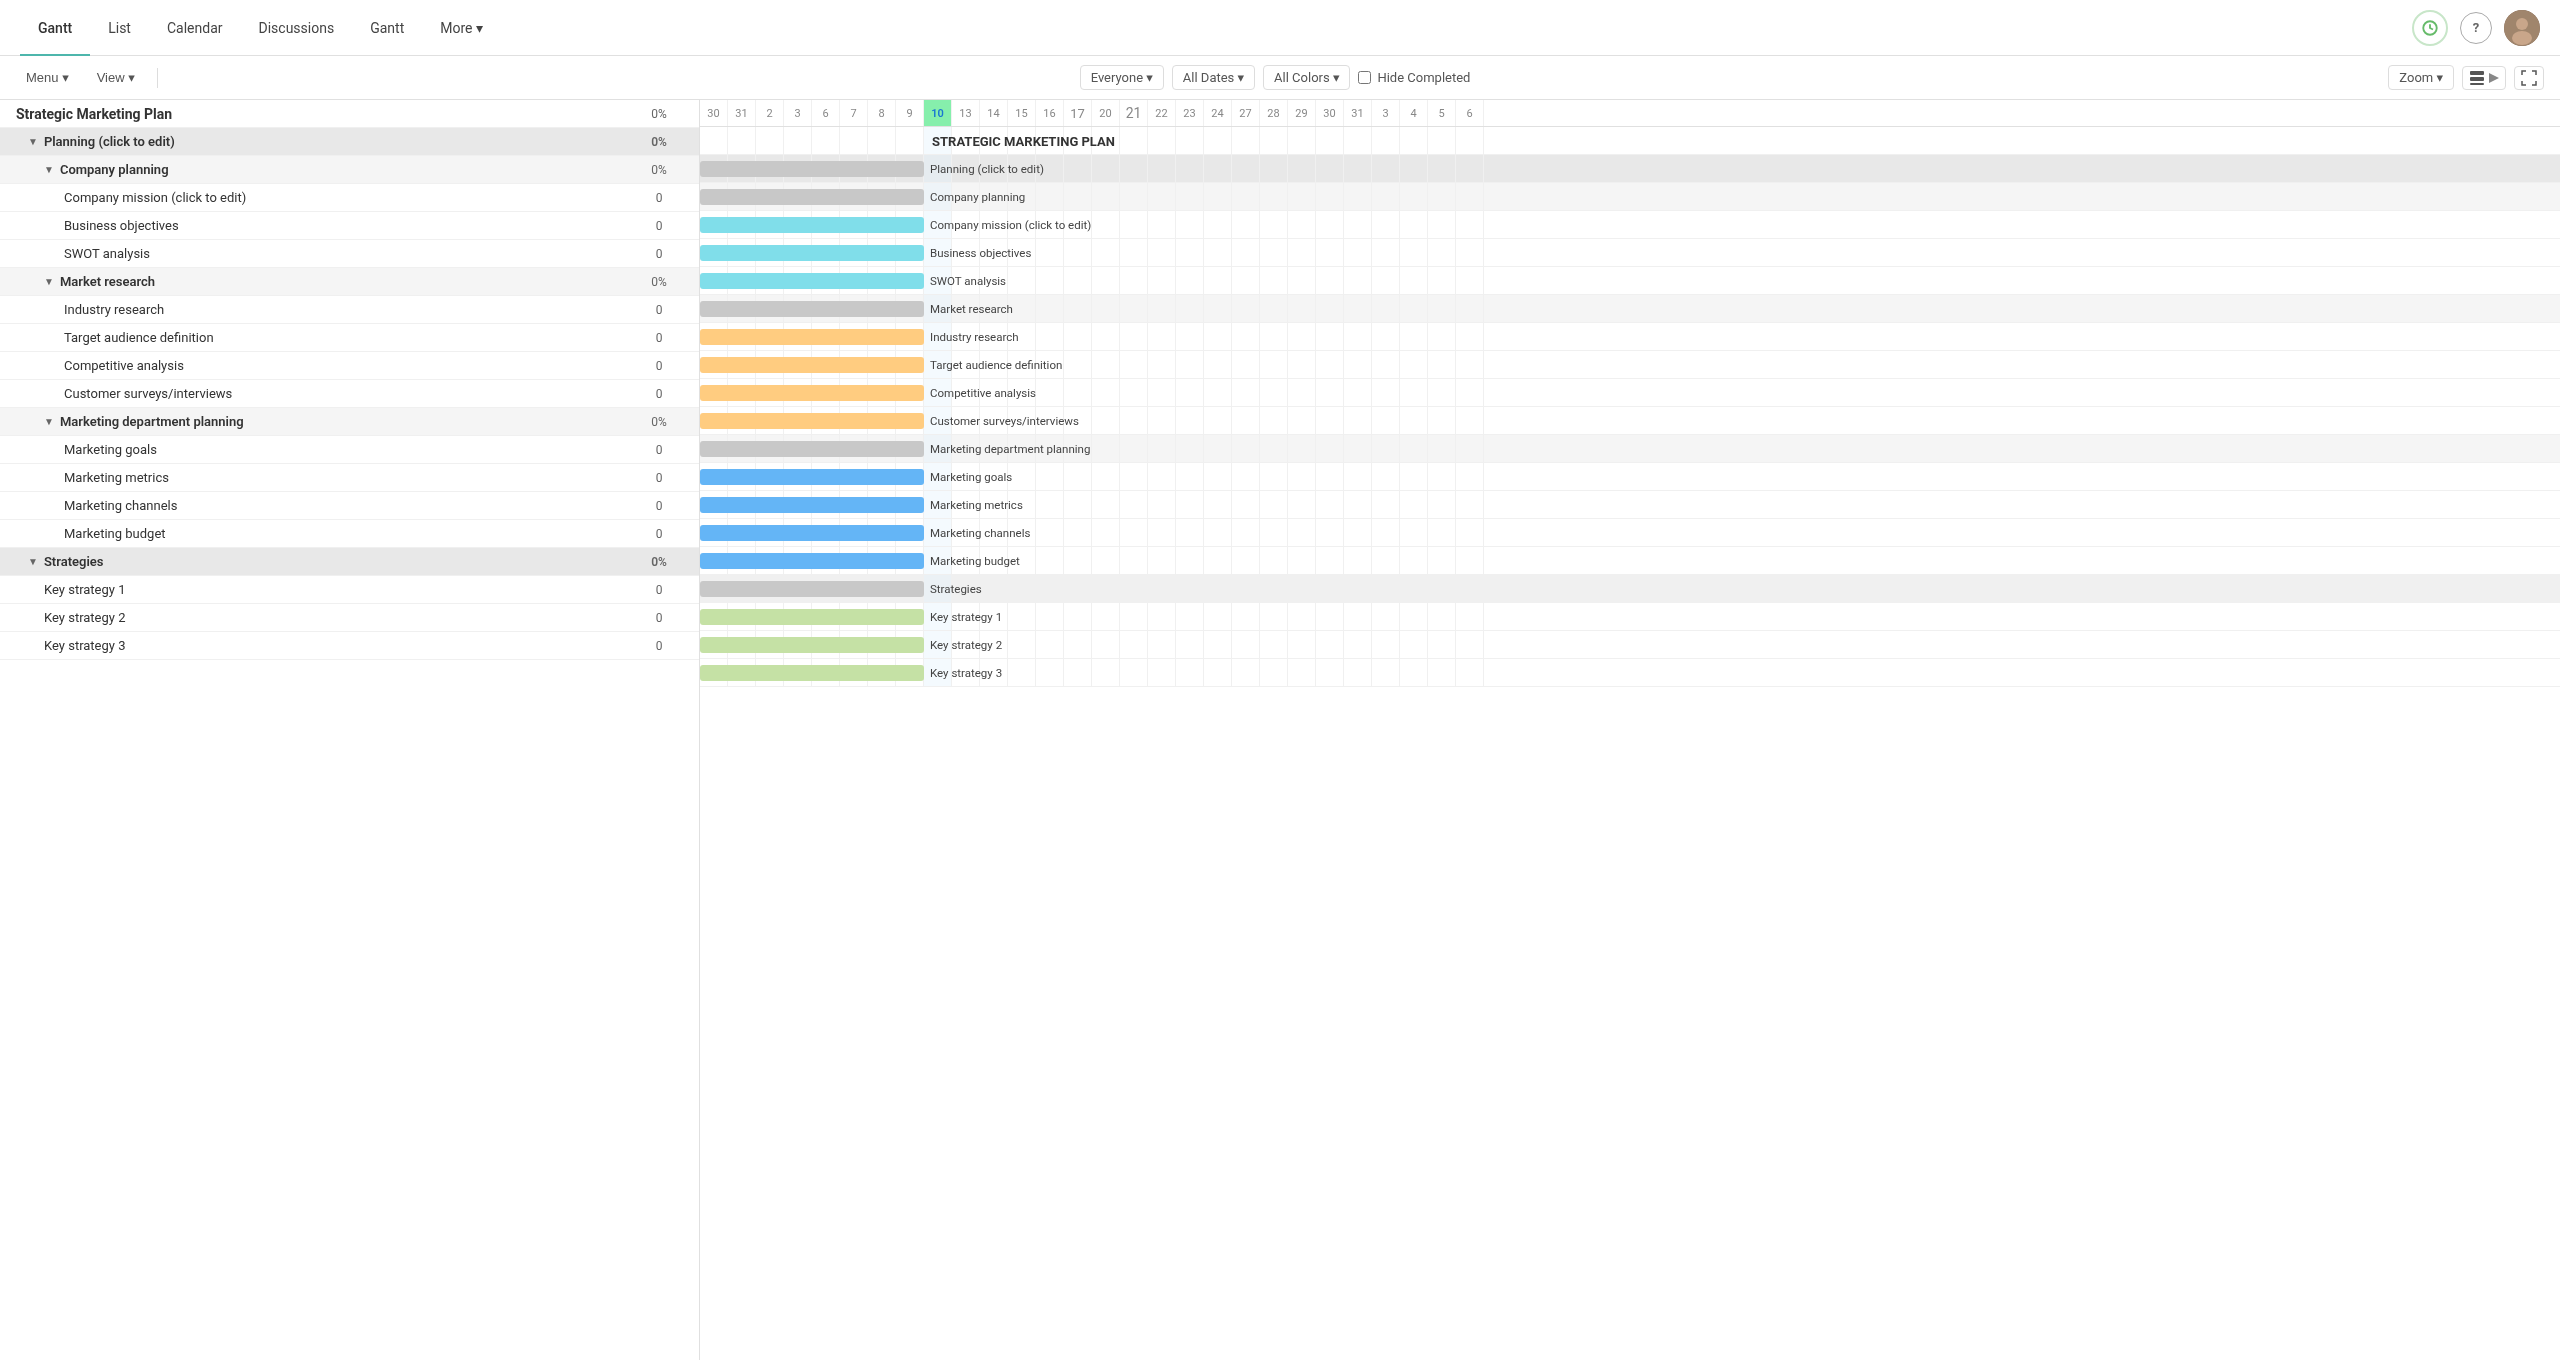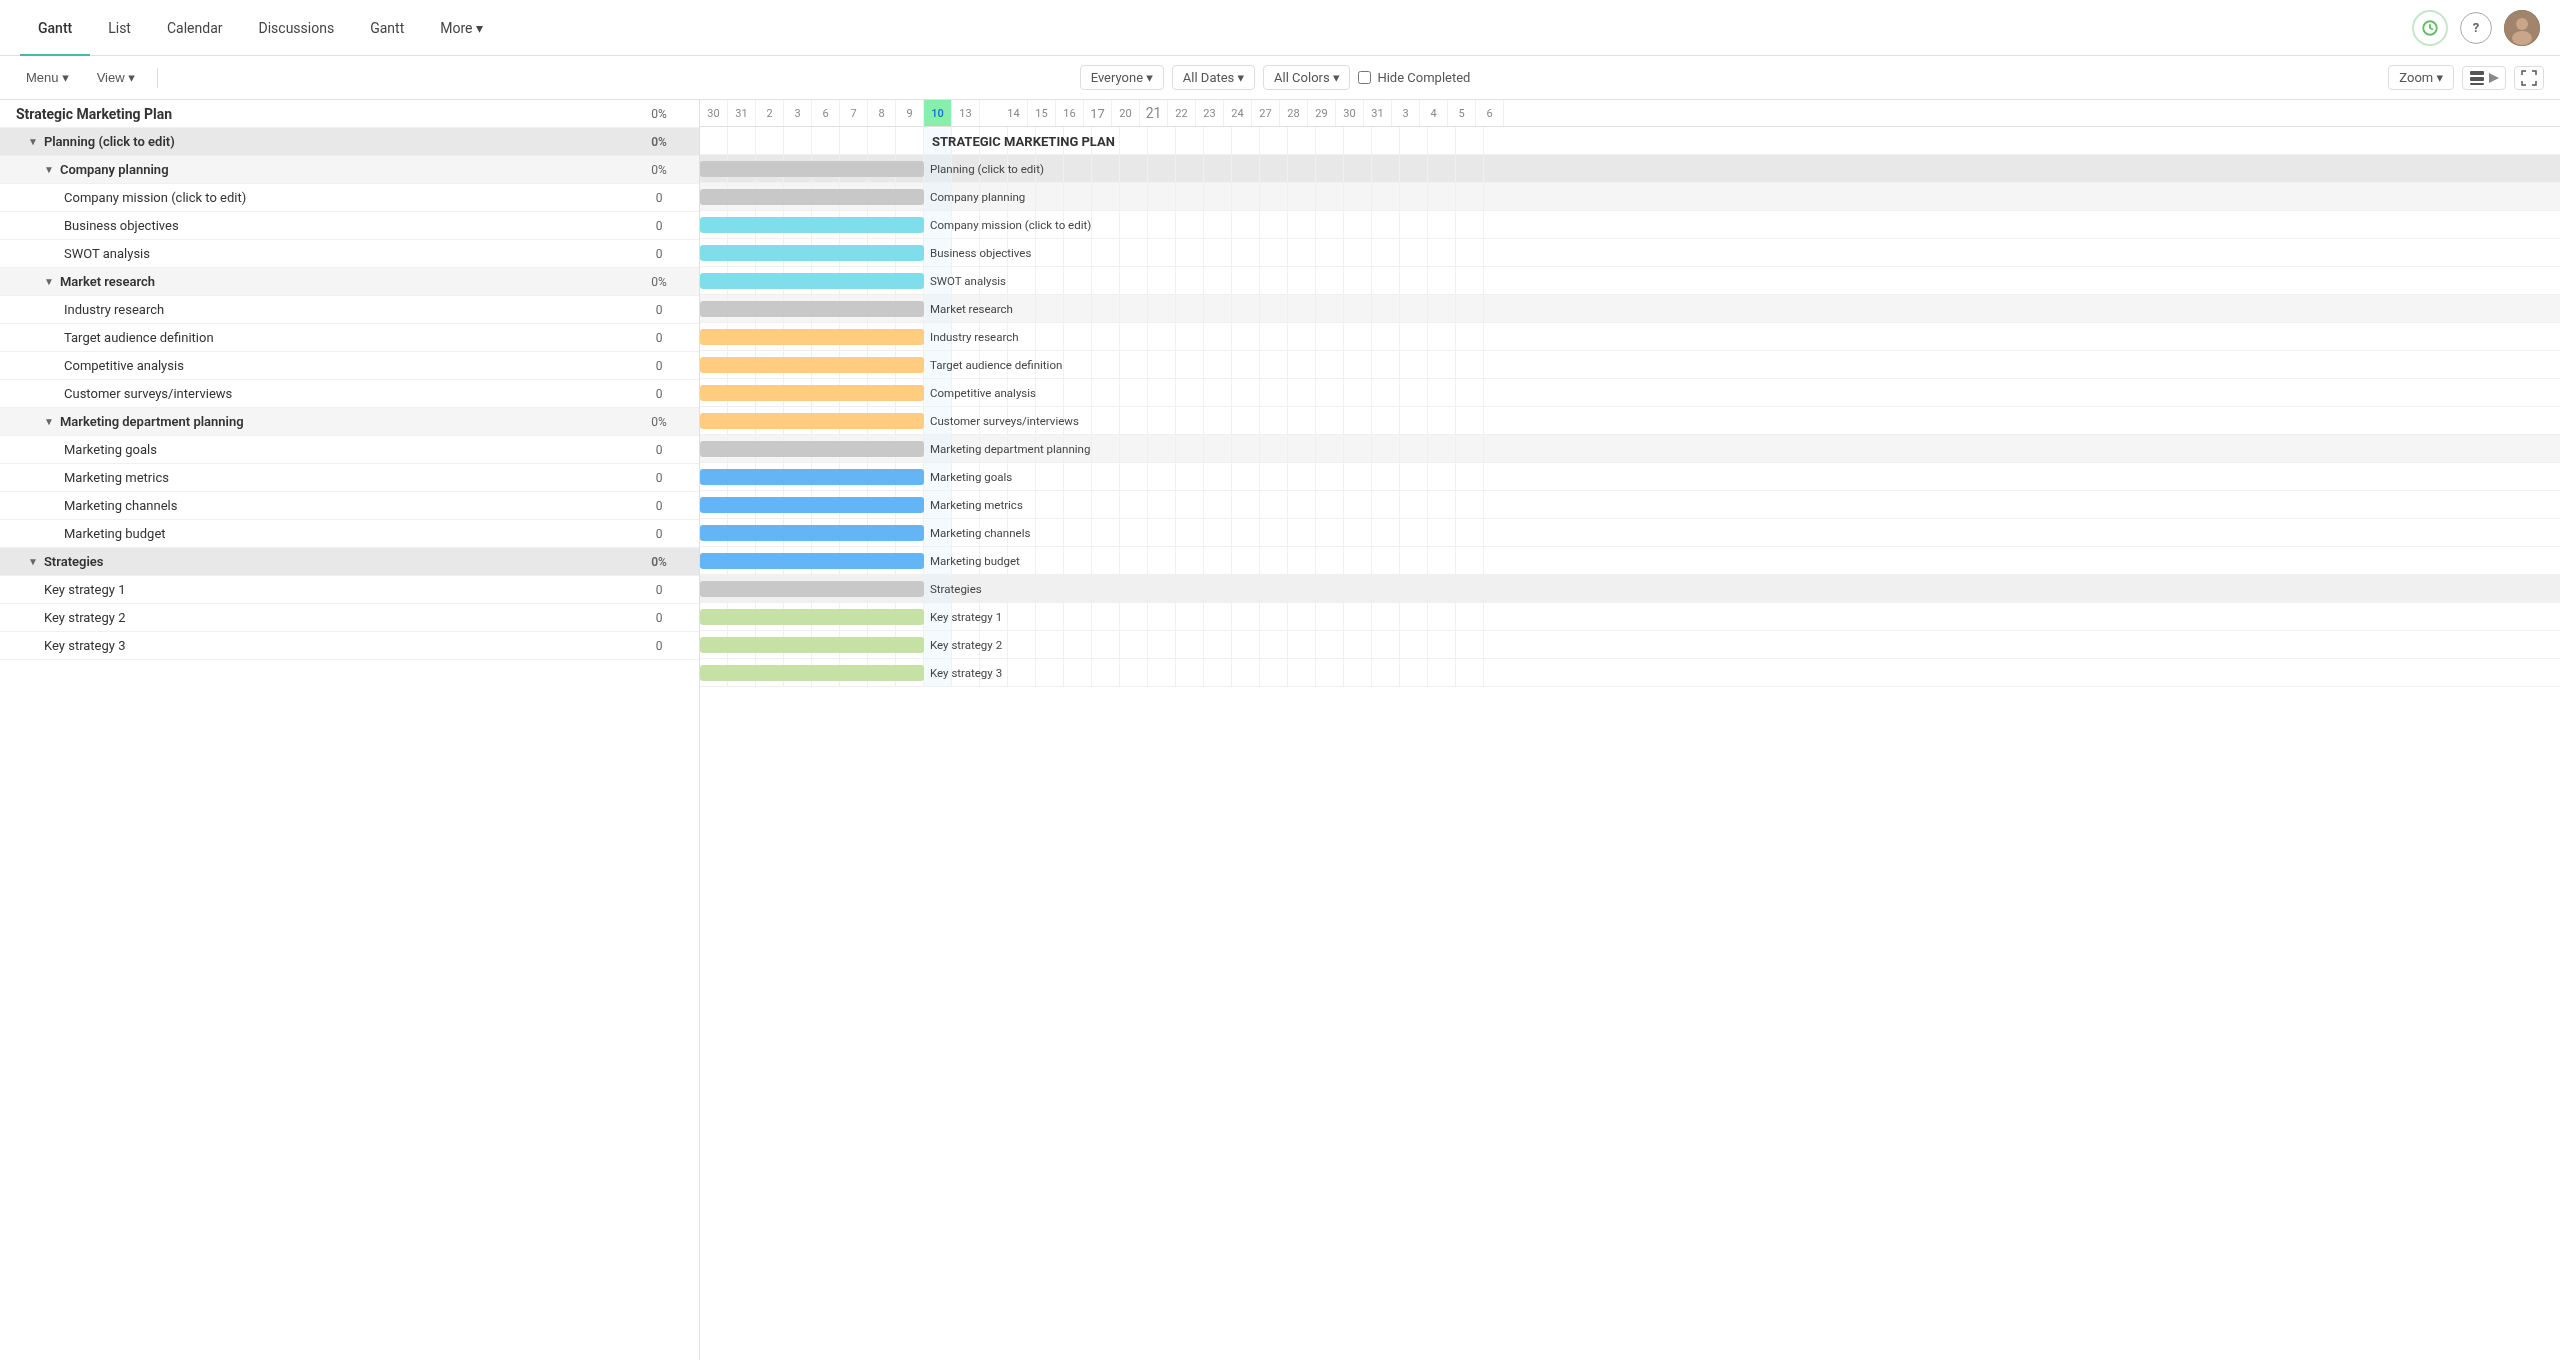--- a/index.html
+++ b/index.html
@@ -341,21 +341,21 @@
             <div style="width: 28px; min-width: 28px; text-align: center; font-size: 11px; color: rgb(136, 136, 136); height: 100%; display: flex; align-items: center; justify-content: center; border-right: 1px solid rgb(240, 240, 240);">30</div>
             <div style="width: 28px; min-width: 28px; text-align: center; font-size: 11px; color: rgb(136, 136, 136); height: 100%; display: flex; align-items: center; justify-content: center; border-right: 1px solid rgb(240, 240, 240);">31</div>
             <div style="width: 28px; min-width: 28px; text-align: center; font-size: 11px; color: rgb(136, 136, 136); height: 100%; display: flex; align-items: center; justify-content: center; border-right: 1px solid rgb(240, 240, 240);">2</div>
             <div style="width: 28px; min-width: 28px; text-align: center; font-size: 11px; color: rgb(136, 136, 136); height: 100%; display: flex; align-items: center; justify-content: center; border-right: 1px solid rgb(240, 240, 240);">3</div>
             <div style="width: 28px; min-width: 28px; text-align: center; font-size: 11px; color: rgb(136, 136, 136); height: 100%; display: flex; align-items: center; justify-content: center; border-right: 1px solid rgb(240, 240, 240);">6</div>
             <div style="width: 28px; min-width: 28px; text-align: center; font-size: 11px; color: rgb(136, 136, 136); height: 100%; display: flex; align-items: center; justify-content: center; border-right: 1px solid rgb(240, 240, 240);">7</div>
             <div style="width: 28px; min-width: 28px; text-align: center; font-size: 11px; color: rgb(136, 136, 136); height: 100%; display: flex; align-items: center; justify-content: center; border-right: 1px solid rgb(240, 240, 240);">8</div>
             <div style="width: 28px; min-width: 28px; text-align: center; font-size: 11px; color: rgb(136, 136, 136); height: 100%; display: flex; align-items: center; justify-content: center; border-right: 1px solid rgb(240, 240, 240);">9</div>
             <div style="width: 28px; min-width: 28px; text-align: center; font-size: 11px; color: rgb(25, 118, 210); height: 100%; display: flex; align-items: center; justify-content: center; border-right: 1px solid rgb(240, 240, 240); background: #86efac; font-weight: 600;">10</div>
             <div style="width: 28px; min-width: 28px; text-align: center; font-size: 11px; color: rgb(136, 136, 136); height: 100%; display: flex; align-items: center; justify-content: center; border-right: 1px solid rgb(240, 240, 240);">13</div>
-            <div style="width: 28px; min-width: 28px; text-align: center; font-size: 11px; color: rgb(136, 136, 136); height: 100%; display: flex; align-items: center; justify-content: center; border-right: 1px solid rgb(240, 240, 240); margin-left: 20px;">14</div>
+            <div style="width: 28px; min-width: 28px; text-align: center; font-size: 11px; color: rgb(136, 136, 136); height: 100%; display: flex; align-items: center; justify-content: center; border-right: 1px solid rgb(240, 240, 240);">14</div>
             <div style="width: 28px; min-width: 28px; text-align: center; font-size: 11px; color: rgb(136, 136, 136); height: 100%; display: flex; align-items: center; justify-content: center; border-right: 1px solid rgb(240, 240, 240);">15</div>
             <div style="width: 28px; min-width: 28px; text-align: center; font-size: 11px; color: rgb(136, 136, 136); height: 100%; display: flex; align-items: center; justify-content: center; border-right: 1px solid rgb(240, 240, 240);">16</div>
             <div style="width: 28px; min-width: 28px; text-align: center; font-size: 13px; color: rgb(136, 136, 136); height: 100%; display: flex; align-items: center; justify-content: center; border-right: 1px solid rgb(240, 240, 240);">17</div>
             <div style="width: 28px; min-width: 28px; text-align: center; font-size: 11px; color: rgb(136, 136, 136); height: 100%; display: flex; align-items: center; justify-content: center; border-right: 1px solid rgb(240, 240, 240);">20</div>
             <div style="width: 28px; min-width: 28px; font-size: 14px; color: rgb(136, 136, 136); height: 100%; display: flex; align-items: center; justify-content: center; border-right: 1px solid rgb(240, 240, 240);">21</div>
             <div style="width: 28px; min-width: 28px; text-align: center; font-size: 11px; color: rgb(136, 136, 136); height: 100%; display: flex; align-items: center; justify-content: center; border-right: 1px solid rgb(240, 240, 240);">22</div>
             <div style="width: 28px; min-width: 28px; text-align: center; font-size: 11px; color: rgb(136, 136, 136); height: 100%; display: flex; align-items: center; justify-content: center; border-right: 1px solid rgb(240, 240, 240);">23</div>
             <div style="width: 28px; min-width: 28px; text-align: center; font-size: 11px; color: rgb(136, 136, 136); height: 100%; display: flex; align-items: center; justify-content: center; border-right: 1px solid rgb(240, 240, 240);">24</div>
             <div style="width: 28px; min-width: 28px; text-align: center; font-size: 11px; color: rgb(136, 136, 136); height: 100%; display: flex; align-items: center; justify-content: center; border-right: 1px solid rgb(240, 240, 240);">27</div>
             <div style="width: 28px; min-width: 28px; text-align: center; font-size: 11px; color: rgb(136, 136, 136); height: 100%; display: flex; align-items: center; justify-content: center; border-right: 1px solid rgb(240, 240, 240);">28</div>

